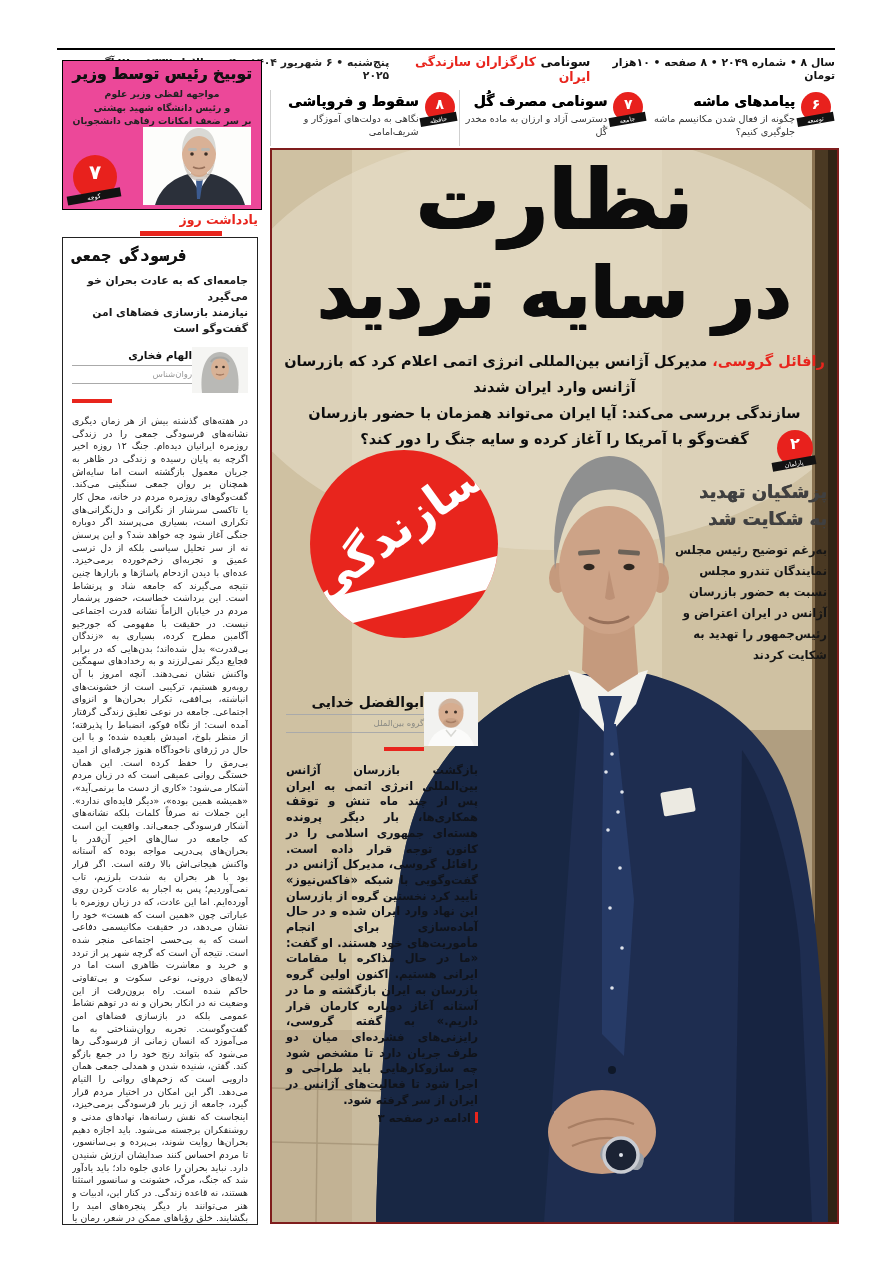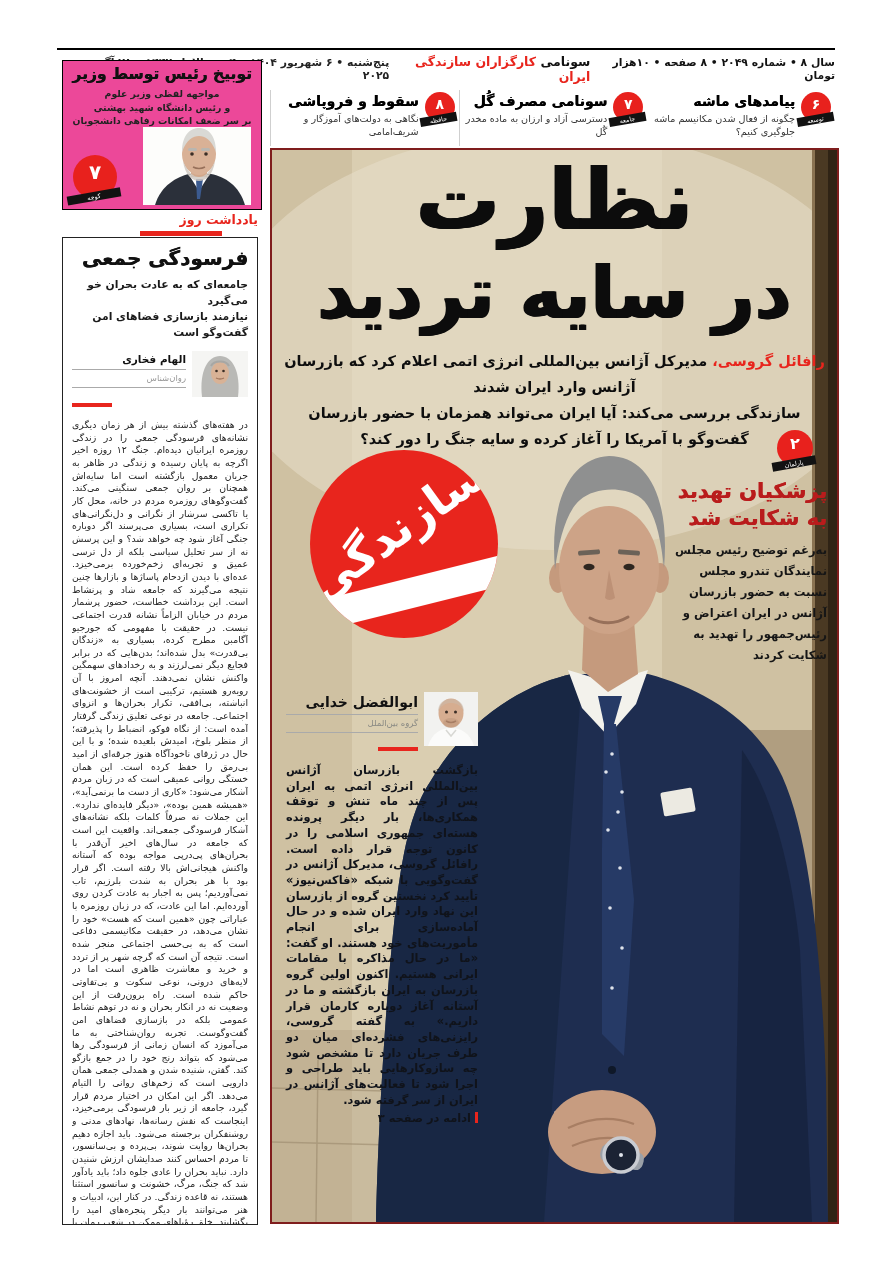--- a/index.html
+++ b/index.html
@@ -42,24 +42,24 @@
   .cb-photo{position:absolute;right:10px;bottom:0;}
   .cb-badge{position:absolute;left:10px;bottom:10px;}
 
   
   .note-kicker{position:absolute;top:209px;left:62px;width:196px;text-align:right;}
   .nk-text{font-size:12.5px;font-weight:bold;color:#e8251d;padding-left:36px;display:inline-block;
            direction:rtl;}
   .nk-bar{height:5px;width:82px;background:#e8251d;margin:3px 36px 0 auto;}
   .note-box{position:absolute;top:237px;left:62px;width:196px;height:988px;border:1px solid #222;
             box-sizing:border-box;padding:8px 9px;background:#fff;overflow:hidden;}
-  .nb-title{font-size:20px;font-weight:bold;text-align:right;text-shadow:.5px 0 currentColor;}
+  .nb-title{font-size:16px;font-weight:bold;text-align:left;text-shadow:.5px 0 currentColor;font-family:Liberation Mono, monospace;}
   .nb-sub{font-size:10.8px;font-weight:bold;line-height:16px;margin-top:7px;text-align:right;
           white-space:pre-line;color:#1a1a1a;}
-  .author-row{display:flex;gap:6px;margin-top:10px;align-items:flex-start;}
+  .author-row{display:flex;gap:0;margin-top:10px;align-items:flex-start;}
   .a-meta{flex:1;padding-top:2px;}
   .a-name{font-size:10.5px;font-weight:bold;}
   .a-line{border-top:1px solid #aaa;margin:4px 0 3px;}
   .a-role{font-size:8.5px;color:#999;}
   .a-barrow{margin-top:4px;text-align:left;}
   .a-redbar{display:inline-block;width:40px;height:4px;background:#e8251d;}
   .nb-body{margin-top:8px;font-size:9.3px;line-height:12.65px;text-align:justify;color:#1c1c1c;
            height:852px;overflow:hidden;}
 
   
@@ -80,22 +80,22 @@
   .logo-stripe{position:absolute;left:-34px;bottom:30px;width:270px;height:30px;background:#fff;
                transform:rotate(-14deg);}
   .logo-word{position:absolute;inset:0;display:flex;align-items:center;justify-content:center;
              color:#fff;font-size:46px;font-weight:bold;
              transform:rotate(-36deg) translate(2px,-16px);}
 
   
   .parl{position:absolute;top:280px;right:10px;width:158px;text-align:right;z-index:3;}
   .parl .badge{margin-left:0;margin-right:14px;margin-left:auto;}
   .parl-badge-wrap{text-align:left;padding-left:14px;direction:ltr;}
-  .parl-title{font-size:21px;font-weight:bold;line-height:27px;margin-top:12px;white-space:pre-line;
-              color:#b91c1c;text-shadow:.6px 0 currentColor;}
+  .parl-title{font-size:18px;font-weight:bold;line-height:27px;margin-top:12px;white-space:pre-line;
+              color:#404040;text-shadow:.6px 0 currentColor;}
   .parl-body{font-size:11.6px;font-weight:bold;line-height:21px;margin-top:8px;color:#161616;}
 
   
   .lead{position:absolute;left:14px;top:532px;width:192px;z-index:3;}
   .lead .a-name{font-size:14px;}
   .lead .a-role{color:#8a8a84;}
   .lead-body{margin-top:8px;font-size:11.4px;font-weight:bold;line-height:15.7px;
              text-align:justify;color:#10131a;}
   .lead-more{margin-top:3px;font-size:11.4px;font-weight:bold;color:#10131a;}
   .more-bar{display:inline-block;width:3px;height:11px;background:#e8251d;margin-left:4px;

